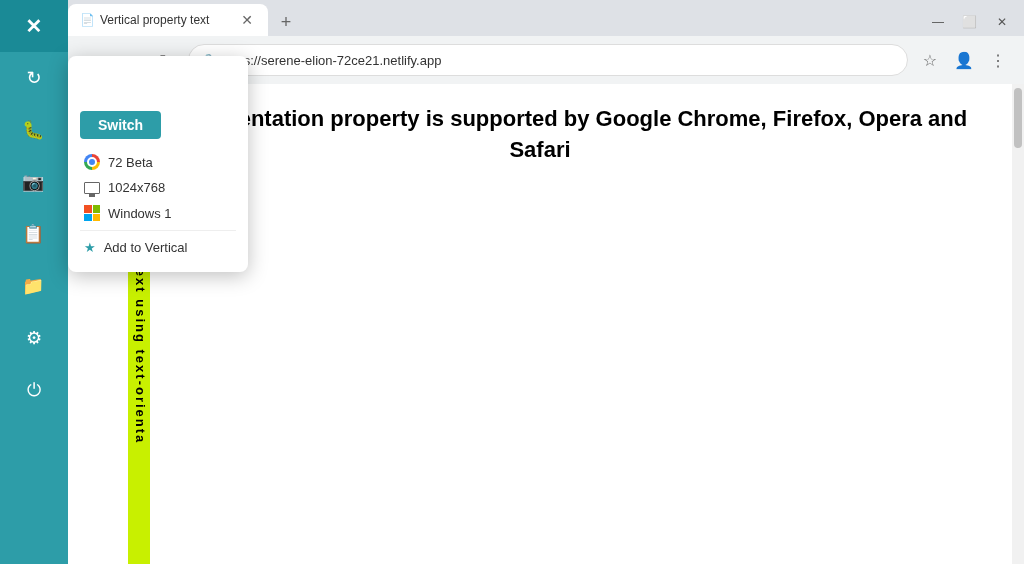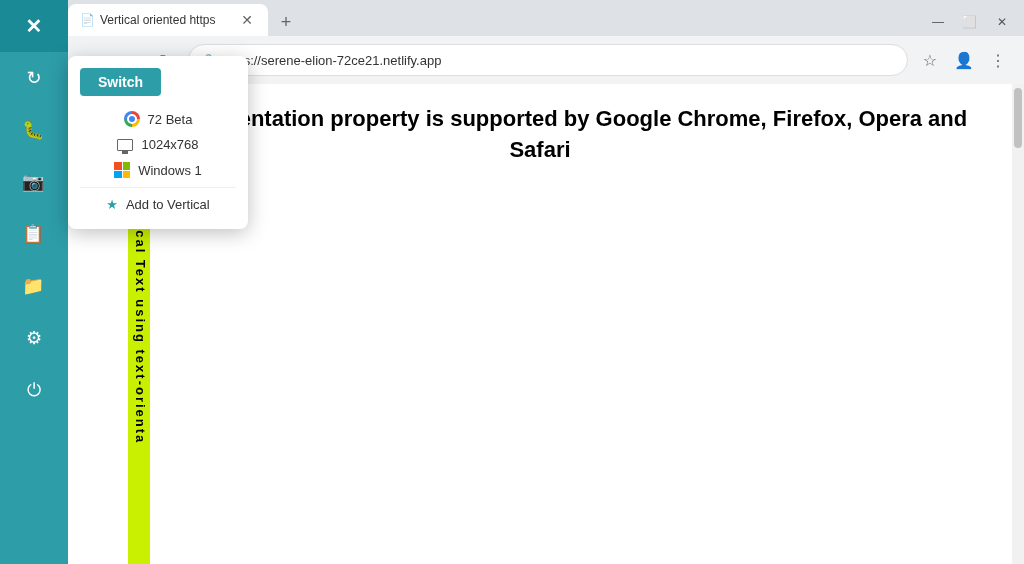--- a/index.html
+++ b/index.html
@@ -261,30 +261,30 @@
       background: #2d9da8;
       color: white;
       border: none;
       border-radius: 4px;
       padding: 6px 18px;
       font-size: 14px;
       font-weight: 600;
       cursor: pointer;
       display: block;
       margin-bottom: 10px;
+      margin-top: 43px;
     }
     .popup-item {
       display: flex;
       align-items: center;
       gap: 8px;
       padding: 5px 4px;
       font-size: 13px;
       color: #333;
       cursor: pointer;
-      justify-content: center;
     }
     .chrome-icon {
       width: 16px;
       height: 16px;
       border-radius: 50%;
       background: conic-gradient(#ea4335 0deg 90deg, #fbbc05 90deg 180deg, #34a853 180deg 270deg, #4285f4 270deg 360deg);
       position: relative;
       flex-shrink: 0;
     }
     .chrome-icon::after {
@@ -373,21 +373,21 @@
   </div>
 </div>
 
 <div class="main-area">
 
   <div class="browser-chrome">
 
     <div class="tab-bar">
       <div class="tab">
         <span class="tab-favicon">📄</span>
-        <span class="tab-title">Vertical oriented https</span>
+        <span class="tab-title">Vertical property text</span>
         <span class="tab-close">✕</span>
       </div>
       <div class="new-tab-btn">+</div>
       <div class="tab-bar-right">
         <div class="win-btn">—</div>
         <div class="win-btn">⬜</div>
         <div class="win-btn">✕</div>
       </div>
     </div>
 

